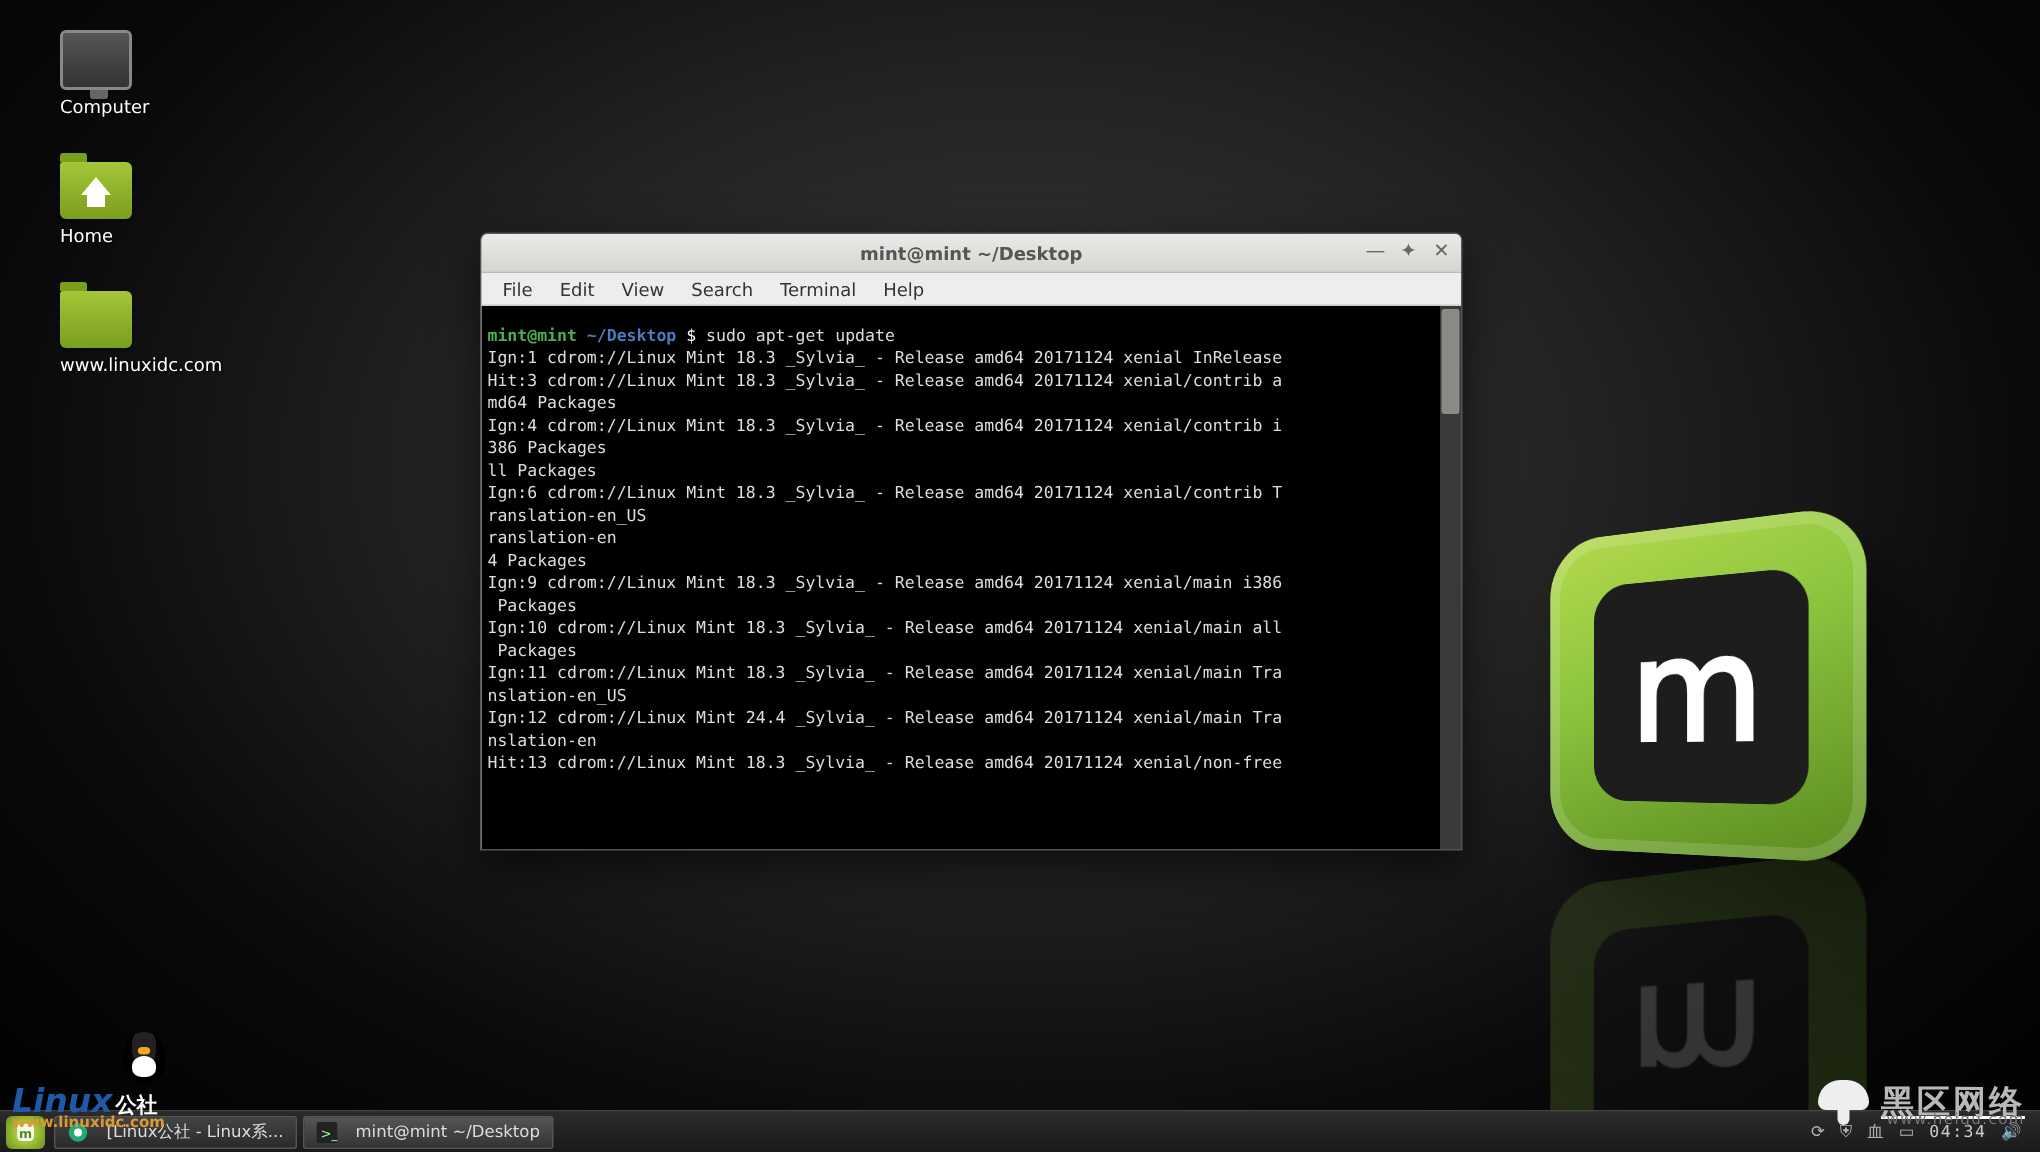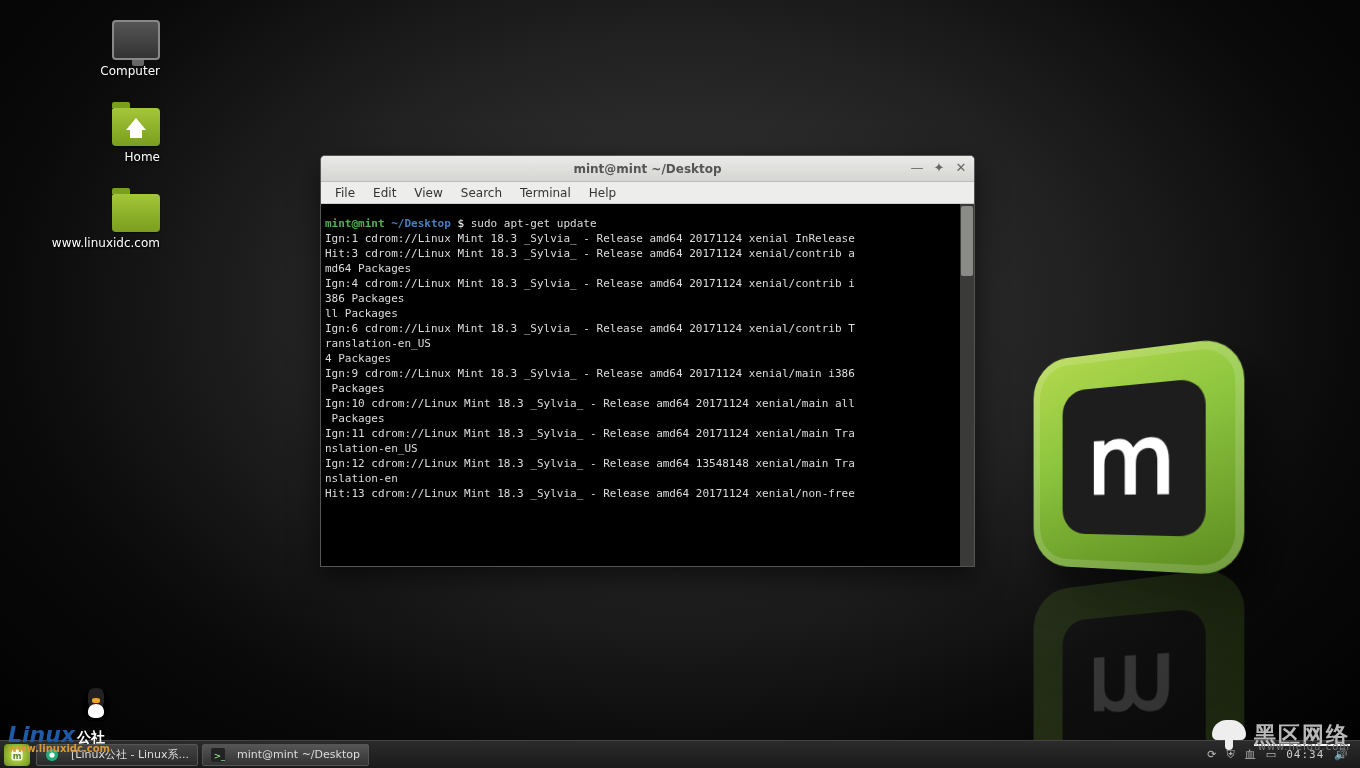--- a/index.html
+++ b/index.html
@@ -5,21 +5,21 @@
   * { box-sizing: border-box; margin: 0; padding: 0; }
   html, body { width: 1360px; height: 768px; overflow: hidden; font-family: "DejaVu Sans", sans-serif; }
   body {
     background: radial-gradient(ellipse at 50% 40%, #3a3a3a 0%, #222 40%, #0a0a0a 70%, #000 100%);
     position: relative;
     color: #fff;
   }
 
   
   .desktop-icons { position: absolute; top: 20px; left: 40px; width: 120px; }
-  .desktop-icon { display: flex; flex-direction: column; align-items: flex-end; margin-bottom: 30px; cursor: pointer; }
+  .desktop-icon { display: flex; flex-direction: column; align-items: flex-start; margin-bottom: 30px; cursor: pointer; }
   .desktop-icon .label { font-size: 12px; color: #fff; text-shadow: 1px 1px 2px #000; margin-top: 4px; text-align: center; white-space: nowrap; }
   .monitor-icon { width: 48px; height: 40px; background: linear-gradient(#555,#333); border: 2px solid #888; border-radius: 4px; position: relative; }
   .monitor-icon::after { content:""; position:absolute; bottom:-8px; left:18px; width:12px; height:6px; background:#666; border-radius:0 0 2px 2px;}
   .folder-icon { width: 48px; height: 38px; background: linear-gradient(#a4c639,#7a9e1e); border-radius: 2px 4px 4px 4px; position: relative; box-shadow: 0 1px 2px rgba(0,0,0,.5);}
   .folder-icon::before { content:""; position:absolute; top:-6px; left:0; width:18px; height:6px; background:#7a9e1e; border-radius:2px 2px 0 0;}
   .folder-home::after { content:""; position:absolute; left:14px; top:10px; width:0; height:0; border-left:10px solid transparent; border-right:10px solid transparent; border-bottom:12px solid #fff;}
   .folder-home .house-body{ position:absolute; left:18px; top:20px; width:12px; height:10px; background:#fff;}
 
   
   .mint-logo { position:absolute; right:120px; top:350px; transform: perspective(400px) rotateY(-18deg) skewY(-2deg); }
@@ -127,28 +127,29 @@
     <div id="term-content">
         <div class="term-line"><span class="prompt-user">mint@mint</span> <span class="prompt-path">~/Desktop</span> <span class="prompt-dollar">$</span> sudo apt-get update</div>
         <div class="term-line">Ign:1 cdrom://Linux Mint 18.3 _Sylvia_ - Release amd64 20171124 xenial InRelease</div>
         <div class="term-line">Hit:3 cdrom://Linux Mint 18.3 _Sylvia_ - Release amd64 20171124 xenial/contrib a</div>
         <div class="term-line">md64 Packages</div>
         <div class="term-line">Ign:4 cdrom://Linux Mint 18.3 _Sylvia_ - Release amd64 20171124 xenial/contrib i</div>
         <div class="term-line">386 Packages</div>
         <div class="term-line">ll Packages</div>
         <div class="term-line">Ign:6 cdrom://Linux Mint 18.3 _Sylvia_ - Release amd64 20171124 xenial/contrib T</div>
         <div class="term-line">ranslation-en_US</div>
+        <div class="term-line">ranslation-en</div>
         <div class="term-line">4 Packages</div>
         <div class="term-line">Ign:9 cdrom://Linux Mint 18.3 _Sylvia_ - Release amd64 20171124 xenial/main i386</div>
         <div class="term-line"> Packages</div>
         <div class="term-line">Ign:10 cdrom://Linux Mint 18.3 _Sylvia_ - Release amd64 20171124 xenial/main all</div>
         <div class="term-line"> Packages</div>
         <div class="term-line">Ign:11 cdrom://Linux Mint 18.3 _Sylvia_ - Release amd64 20171124 xenial/main Tra</div>
         <div class="term-line">nslation-en_US</div>
-        <div class="term-line">Ign:12 cdrom://Linux Mint 18.3 _Sylvia_ - Release amd64 13548148 xenial/main Tra</div>
+        <div class="term-line">Ign:12 cdrom://Linux Mint 24.4 _Sylvia_ - Release amd64 20171124 xenial/main Tra</div>
         <div class="term-line">nslation-en</div>
         <div class="term-line">Hit:13 cdrom://Linux Mint 18.3 _Sylvia_ - Release amd64 20171124 xenial/non-free</div>
       </div>
     <div class="scrollbar">
       <div class="scroll-thumb"></div>
     </div>
   </div>
 </div>
 
 <div class="taskbar">

